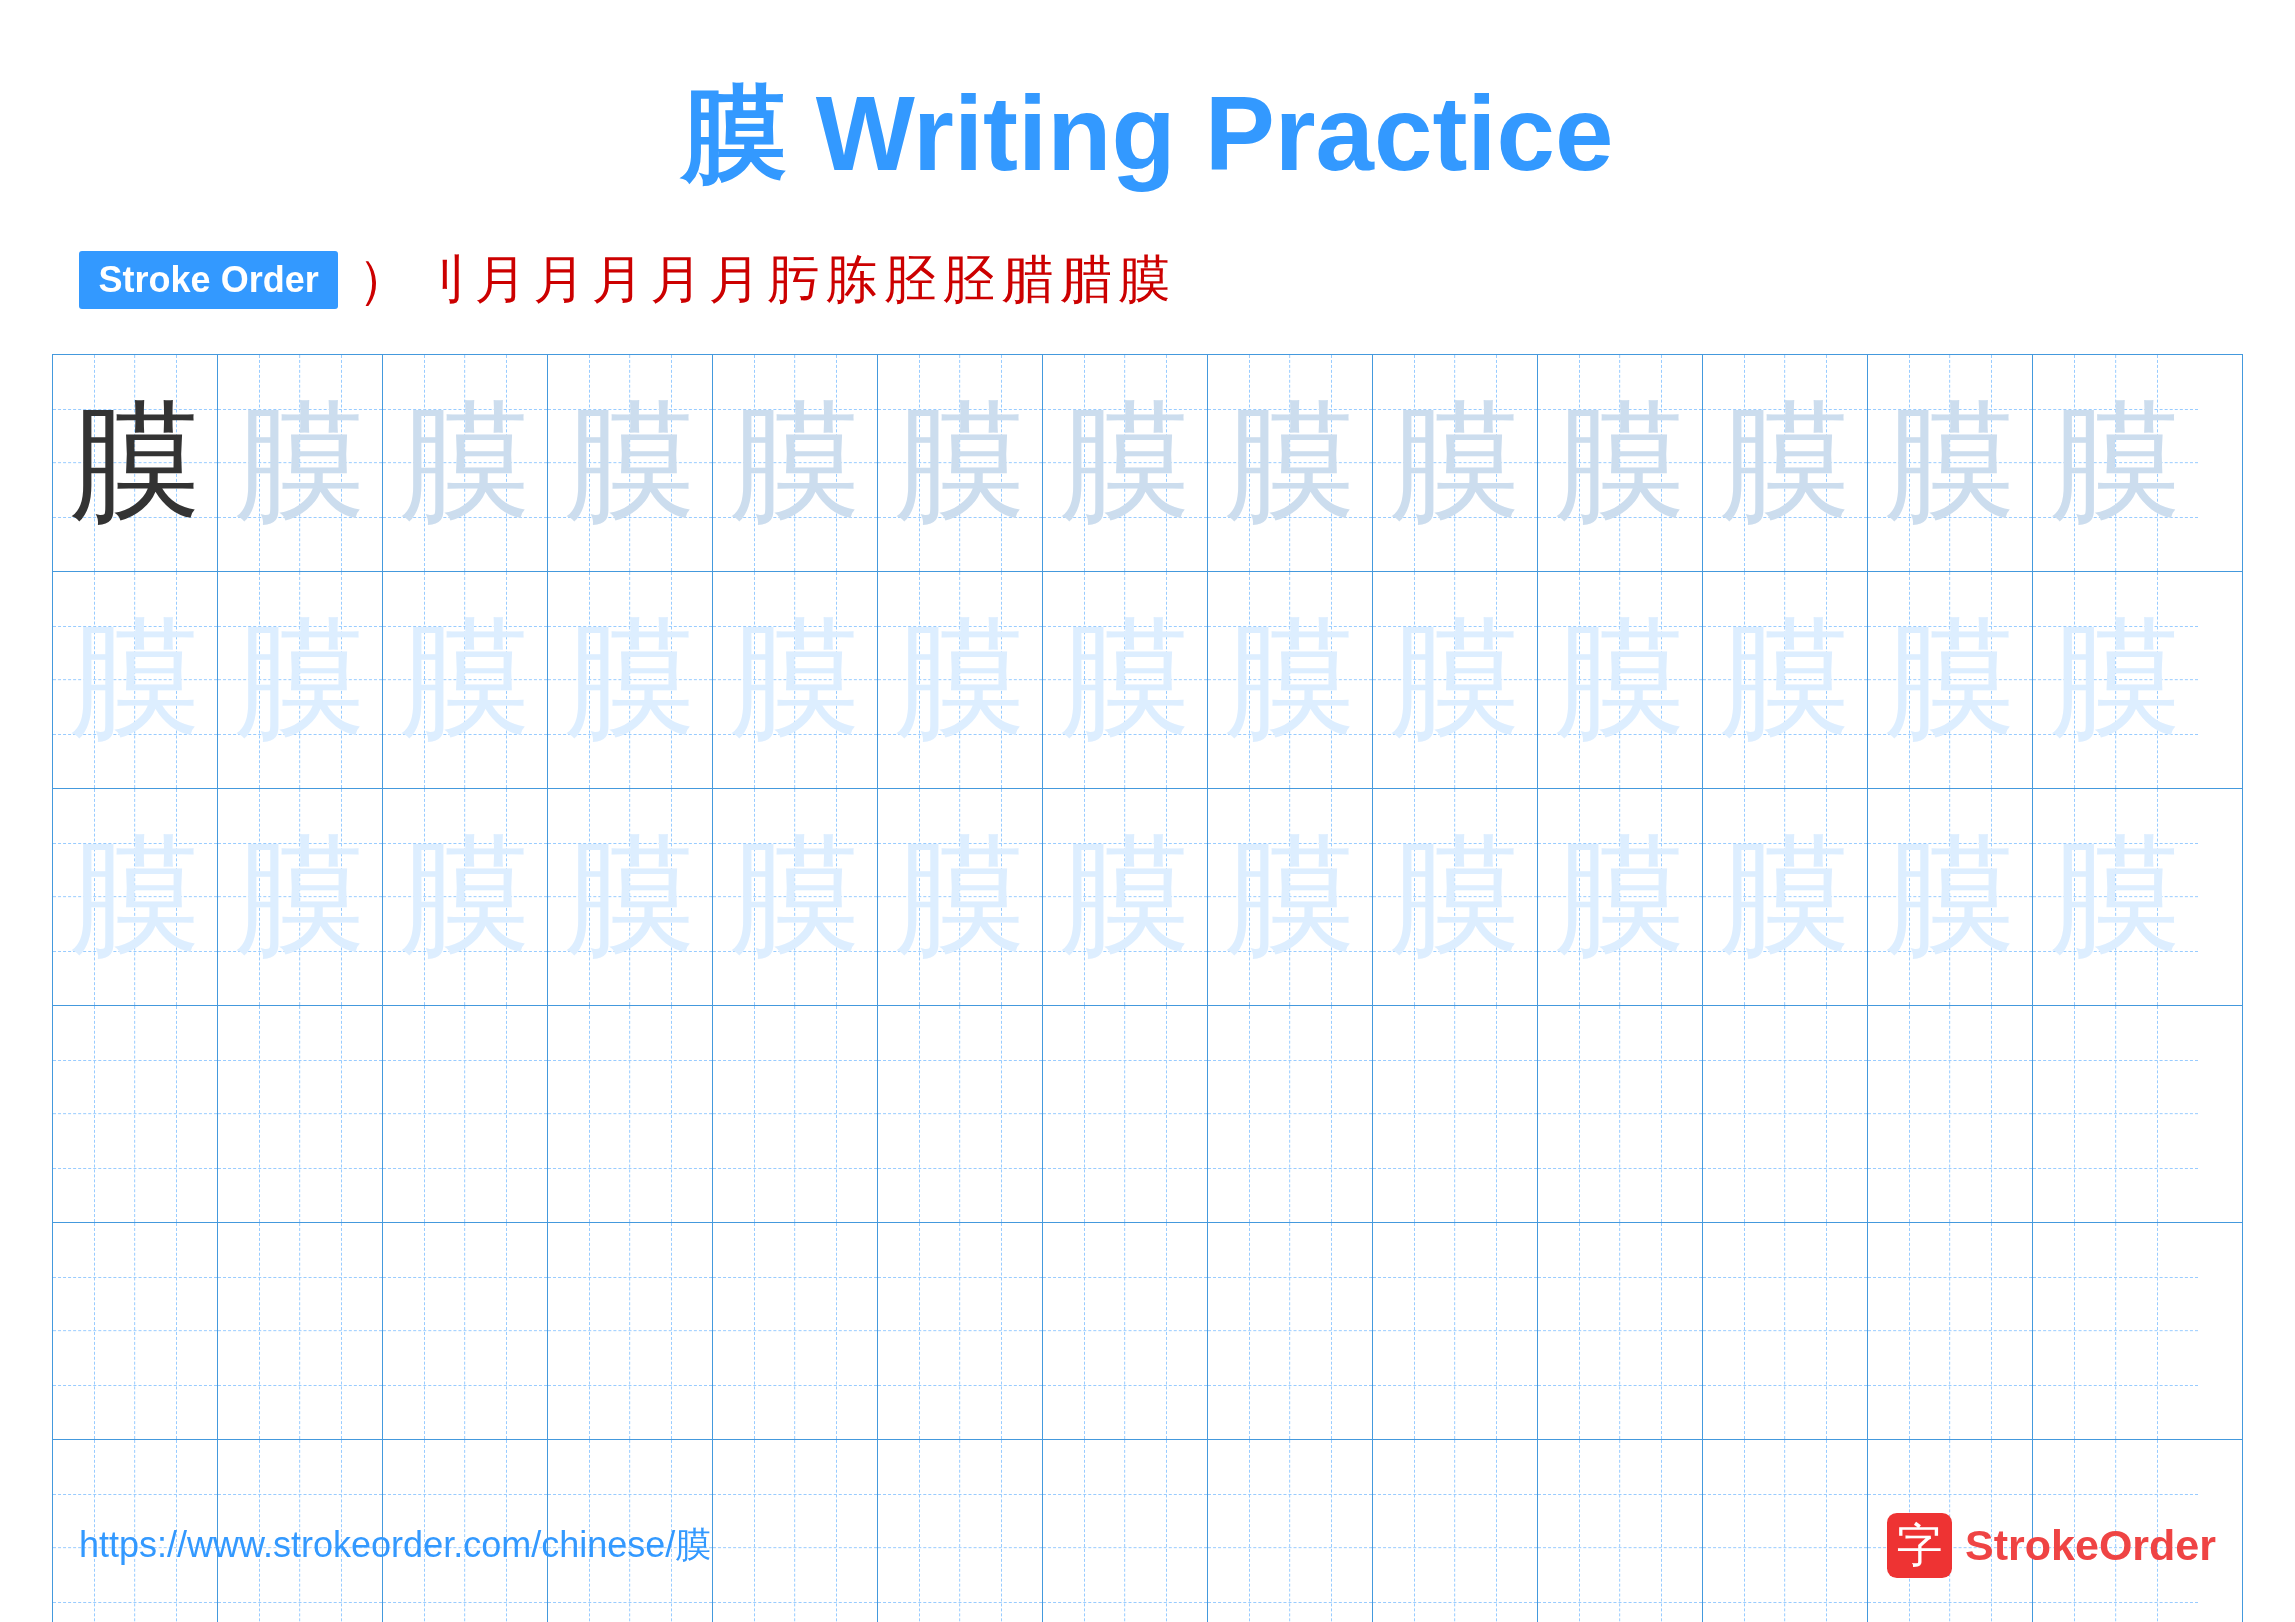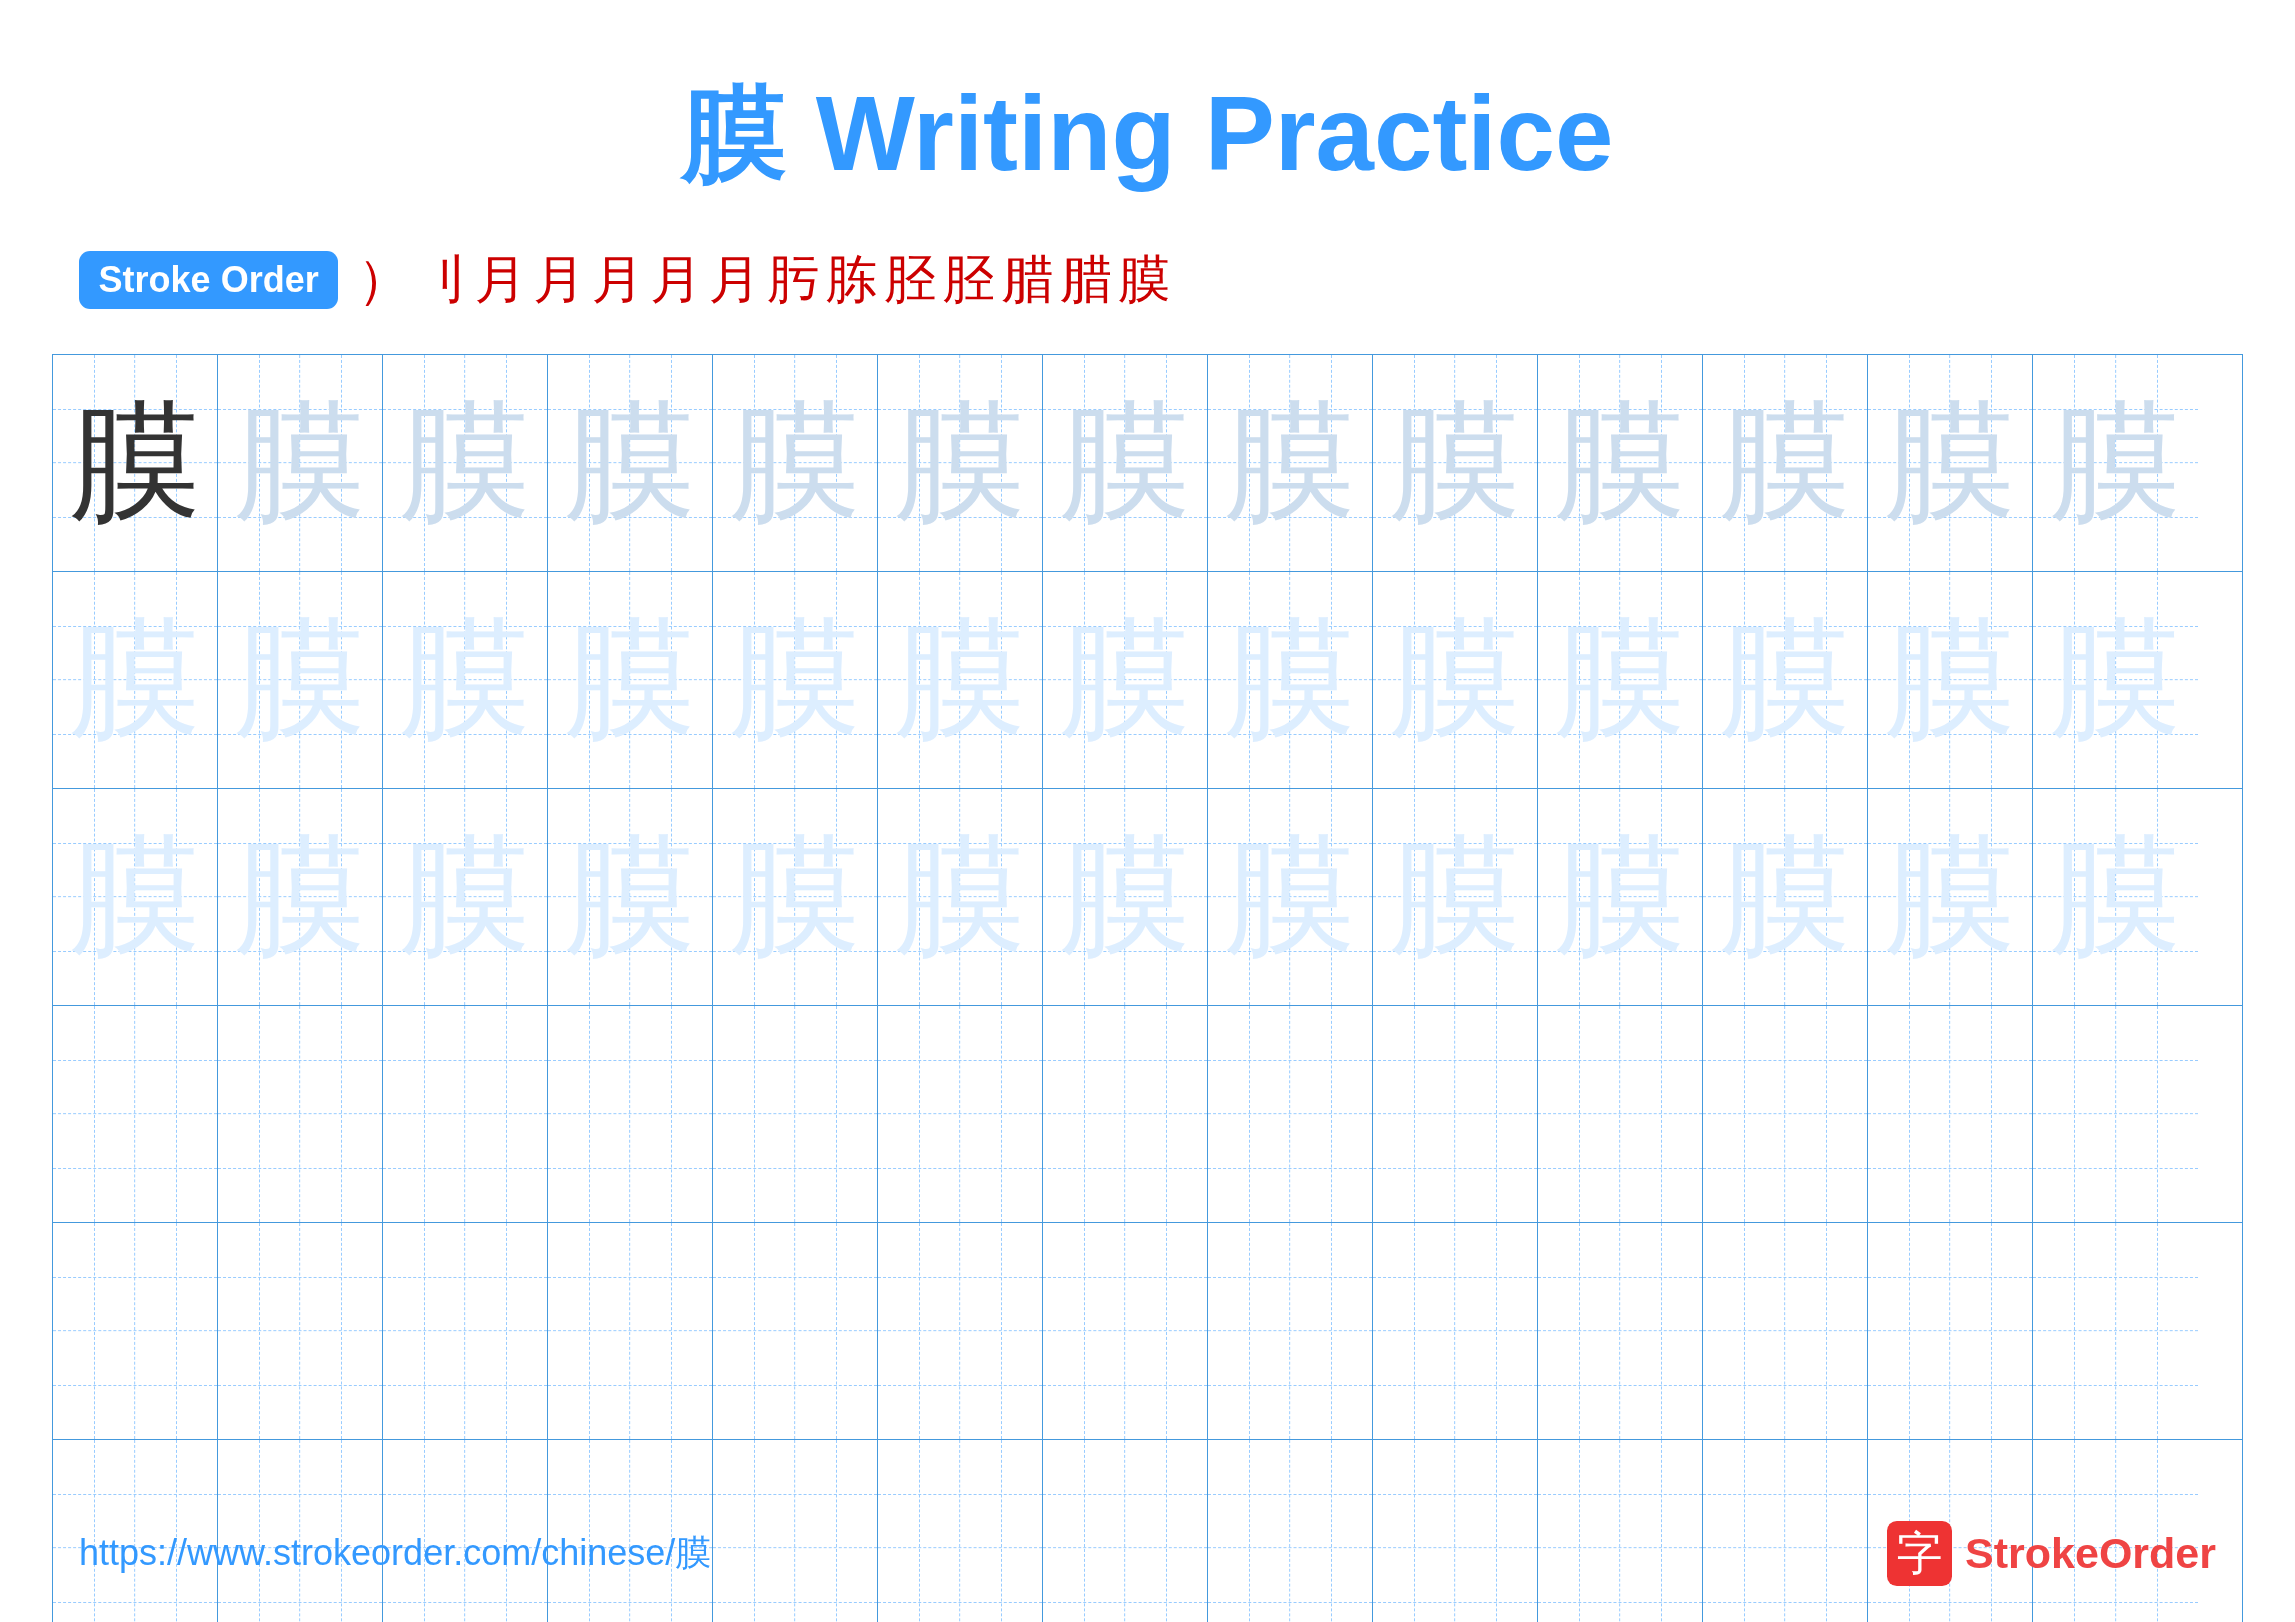--- a/index.html
+++ b/index.html
@@ -31,21 +31,21 @@
       margin-bottom: 39px;
       gap: 19.6px;
     }
 
     .stroke-order-badge {
       background: #3399ff;
       color: white;
       font-size: 36px;
       font-weight: bold;
       padding: 7.9px 19.6px;
-      border-radius: 11px;
+      border-radius: 3px;
       white-space: nowrap;
     }
 
     .stroke-order-steps {
       display: flex;
       align-items: center;
       gap: 6.5px;
       flex-wrap: nowrap;
     }
 
@@ -153,21 +153,21 @@
       font-size: 131px;
       font-family: serif;
       color: #ddeeff;
       position: relative;
       z-index: 1;
     }
 
     
     .footer {
       position: absolute;
-      bottom: 36px;
+      bottom: 44px;
       left: 0;
       right: 0;
       display: flex;
       justify-content: space-between;
       align-items: center;
       padding: 0 79px;
     }
 
     .footer-url {
       font-size: 36px;

